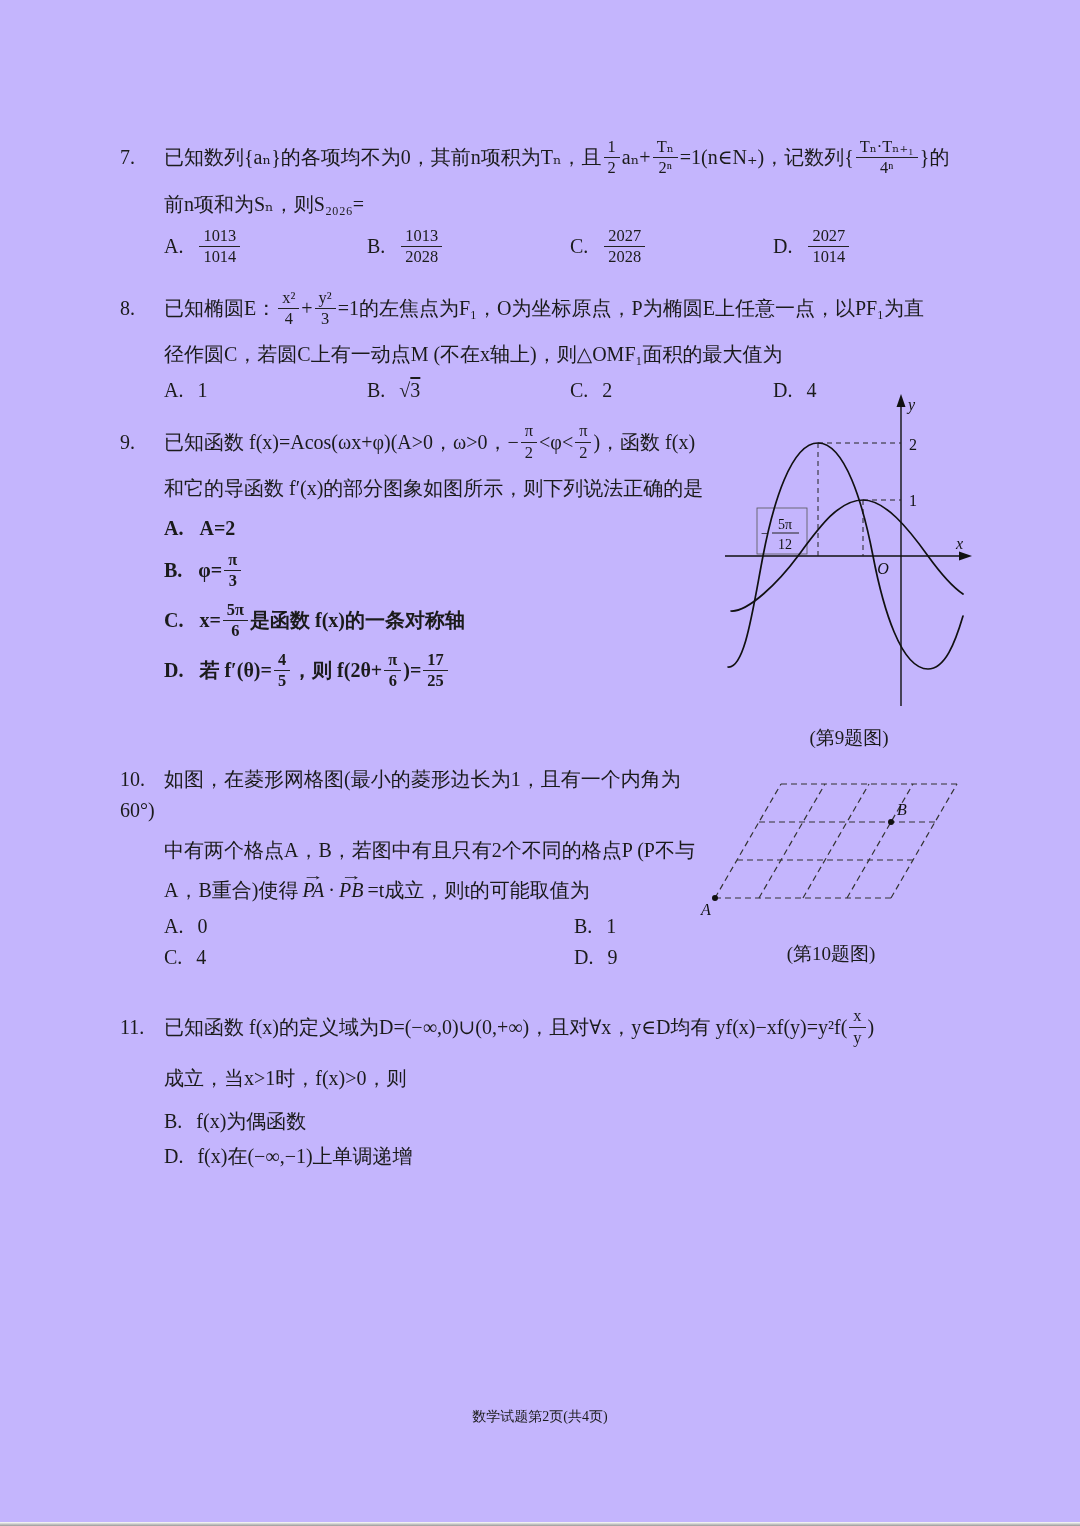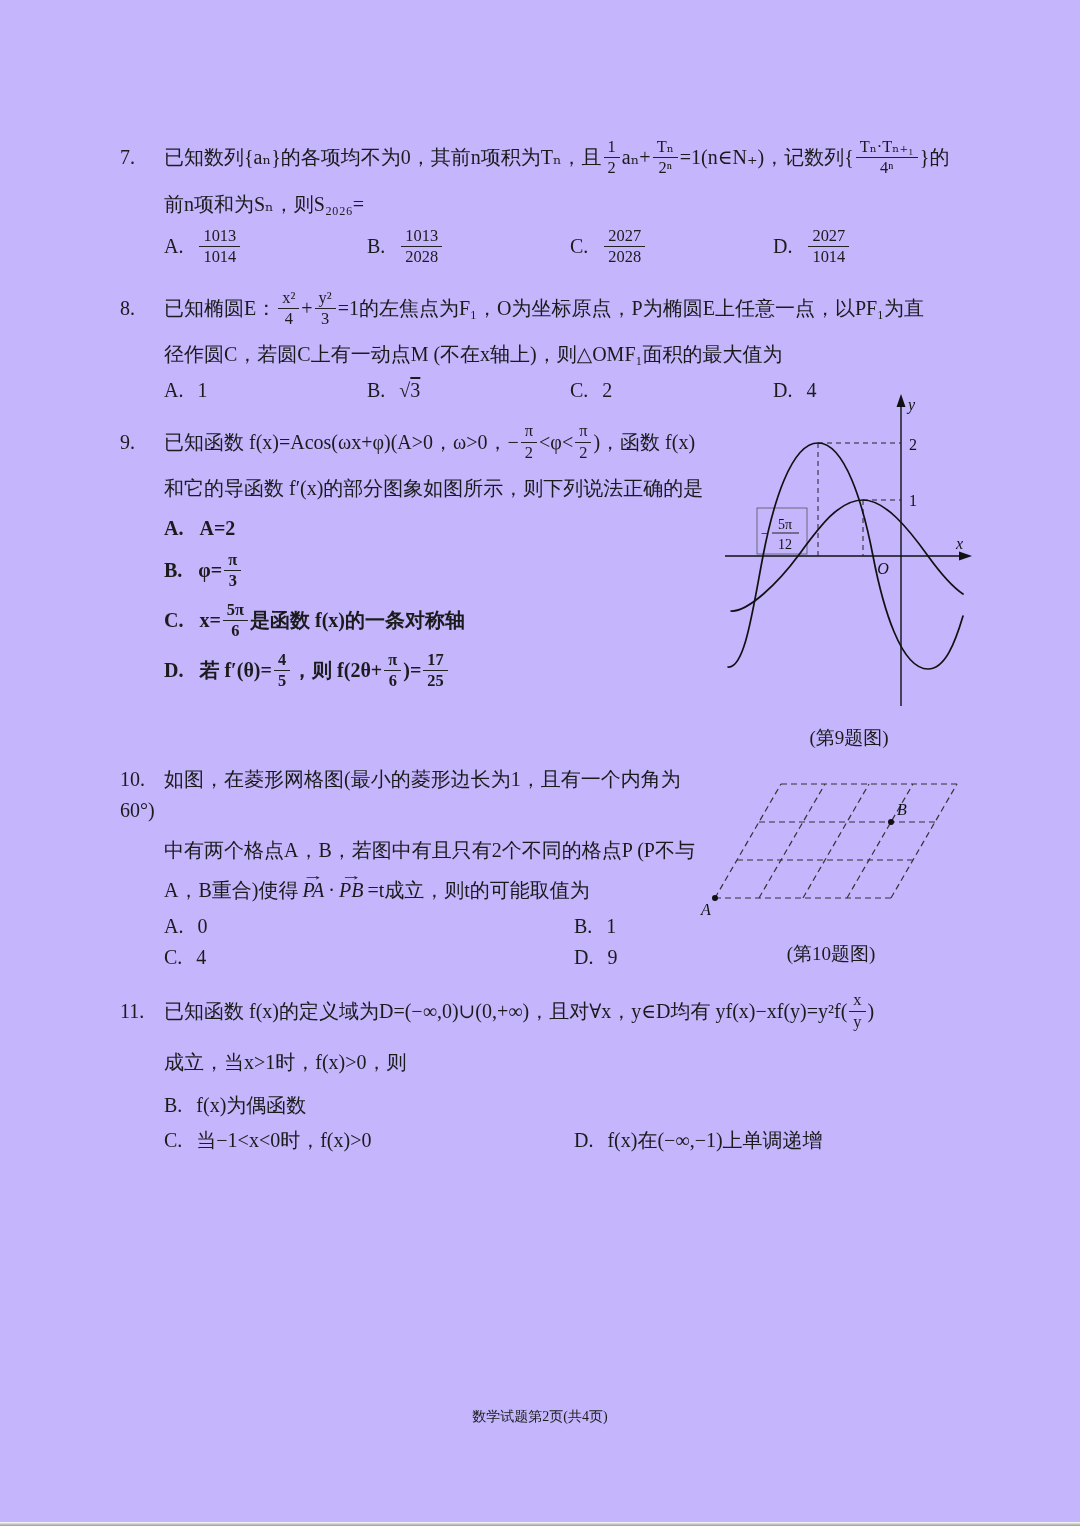--- a/index.html
+++ b/index.html
@@ -43,21 +43,21 @@
   .opt-line .opt-label{margin-right:16px;}
   
   .sec-q7{margin-bottom:22px;}
   .sec-q8{margin-bottom:22px;}
   .sec-2{margin-bottom:10px;}
   .sec-2 .q-line{margin-bottom:6px;line-height:1.8;}
   .sec-q9{position:relative;min-height:312px;margin-bottom:28px;}
   .q9-left{max-width:604px;}
   .figure9{position:absolute;right:-10px;top:-36px;width:252px;text-align:center;}
   .fig-caption{font-size:19px;margin-top:0;}
-  .sec-q10{position:relative;min-height:200px;margin-bottom:24px;}
+  .sec-q10{position:relative;min-height:200px;margin-bottom:40px;}
   .q10-left{max-width:640px;}
   .q10-left .q-line{max-width:580px;}
   .figure10{position:absolute;right:-2px;top:-6px;width:272px;text-align:center;}
   .figure10 .fig-caption{margin-top:16px;}
   .sec-q11 .q-line{margin-bottom:14px;}
   .footer{position:absolute;bottom:100px;left:0;width:100%;text-align:center;font-size:14px;}
   
   .axis{stroke:#111;stroke-width:1.4;}
   .axis-fill{fill:#111;}
   .thin{stroke:#222;stroke-width:1;}
@@ -199,21 +199,20 @@
       <div class="q-line">
         <span class="q-num">11.</span><span>已知函数 f(x)的定义域为D=(−∞,0)∪(0,+∞)，且对∀x，y∈D均有 yf(x)−xf(y)=y²f(<span class="frac"><span class="num">x</span><span class="den">y</span></span>)</span>
       </div>
       <div class="q-line cont">
         <span>成立，当x&gt;1时，f(x)&gt;0，则</span>
       </div>
       <div class="options col2">
         <span class="opt"><span class="opt-label">B.</span><span>f(x)为偶函数</span></span>
       </div>
       <div class="options col2">
-        <span class="opt"><span class="opt-label">C.</span><span>当−1&lt;x&lt;0时，f(x)&gt;0</span></span>
         <span class="opt"><span class="opt-label">D.</span><span>f(x)在(−∞,−1)上单调递增</span></span>
       </div>
     </section>
 
   </div>
 
   <div class="footer">数学试题第2页(共4页)</div>
 </div>
 
 </body></html>

